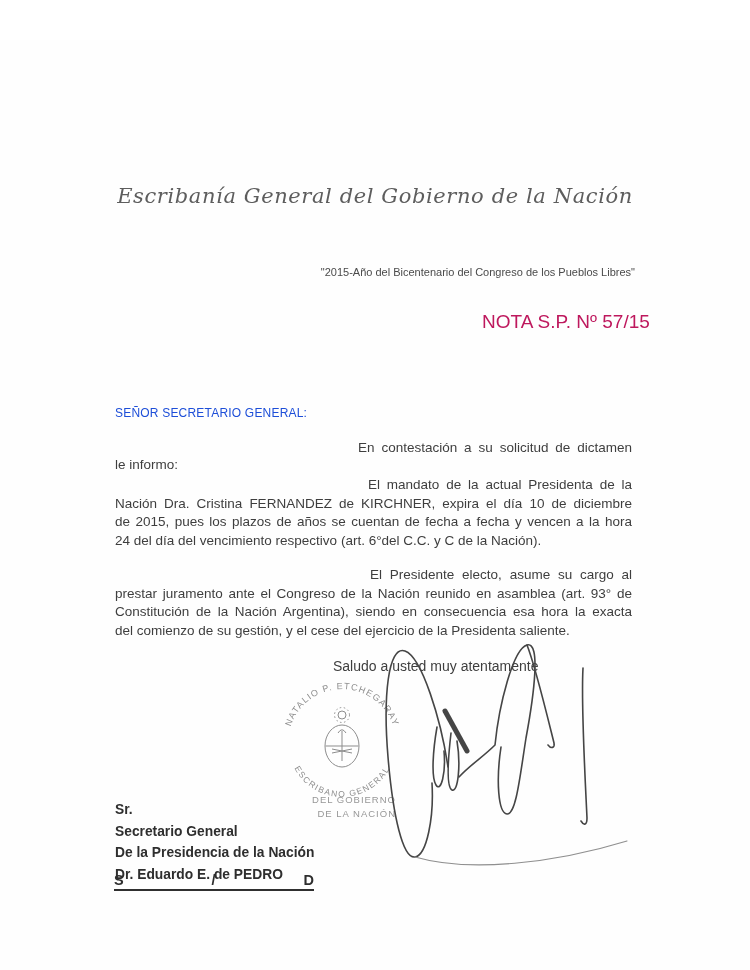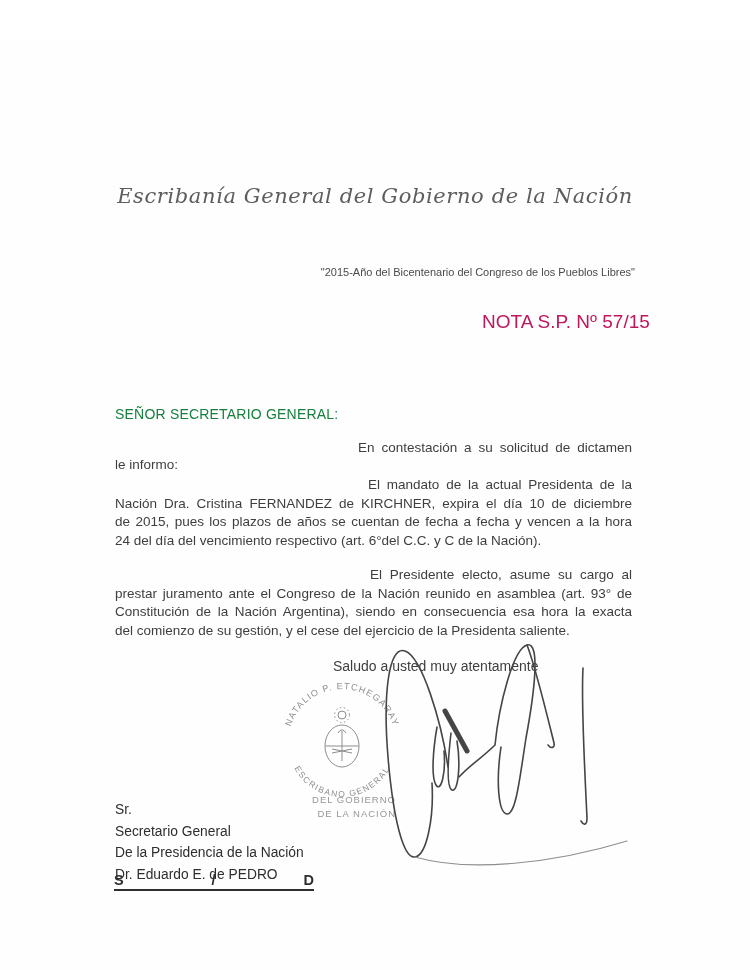--- a/index.html
+++ b/index.html
@@ -23,21 +23,21 @@
     color:#5d5d5d;
   }
   .motto {
     left:115px; top:226px; width:520px;
     text-align:right;
     font-size:11px;
     color:#4a4a4a;
   }
   .reference { left:482px; top:271px; font-size:19px; color:#be185d; }
   .dateline  { left:368px; top:301px; font-size:14.5px; color:#3e3e3e; white-space:pre; }
-  .salutation{ left:115px; top:366px; font-size:14px; letter-spacing:0.2px; color:#15803d; }
+  .salutation{ left:115px; top:366px; font-size:12px; letter-spacing:0.2px; color:#1d4ed8; }
 
   .bodyline {
     font-size:13.5px;
     color:#3e3e3e;
     line-height:18.6px;
     width:517px;
   }
   .just { text-align:justify; text-align-last:justify; }
   .pad-intro { padding-left:243px; box-sizing:border-box; }
   .pad-p1    { padding-left:253px; box-sizing:border-box; }
@@ -58,21 +58,21 @@
     font-size:9.5px;
     letter-spacing:1px;
     line-height:13.5px;
     color:#979797;
   }
 
   .sig-svg { left:373px; top:593px; }
 
   .recipient {
     left:115px; top:759px;
-    font-size:13.8px; font-weight:normal;
+    font-size:13.8px; font-weight:bold;
     color:#2e2e2e;
     line-height:21.5px;
   }
   .sd-row {
     left:114px; top:832px; width:200px;
     display:flex; justify-content:space-between; align-items:flex-end;
     font-size:14.5px; font-weight:bold; color:#2e2e2e;
     border-bottom:2px solid #2f2f2f;
     padding-bottom:1px;
     height:16px;

